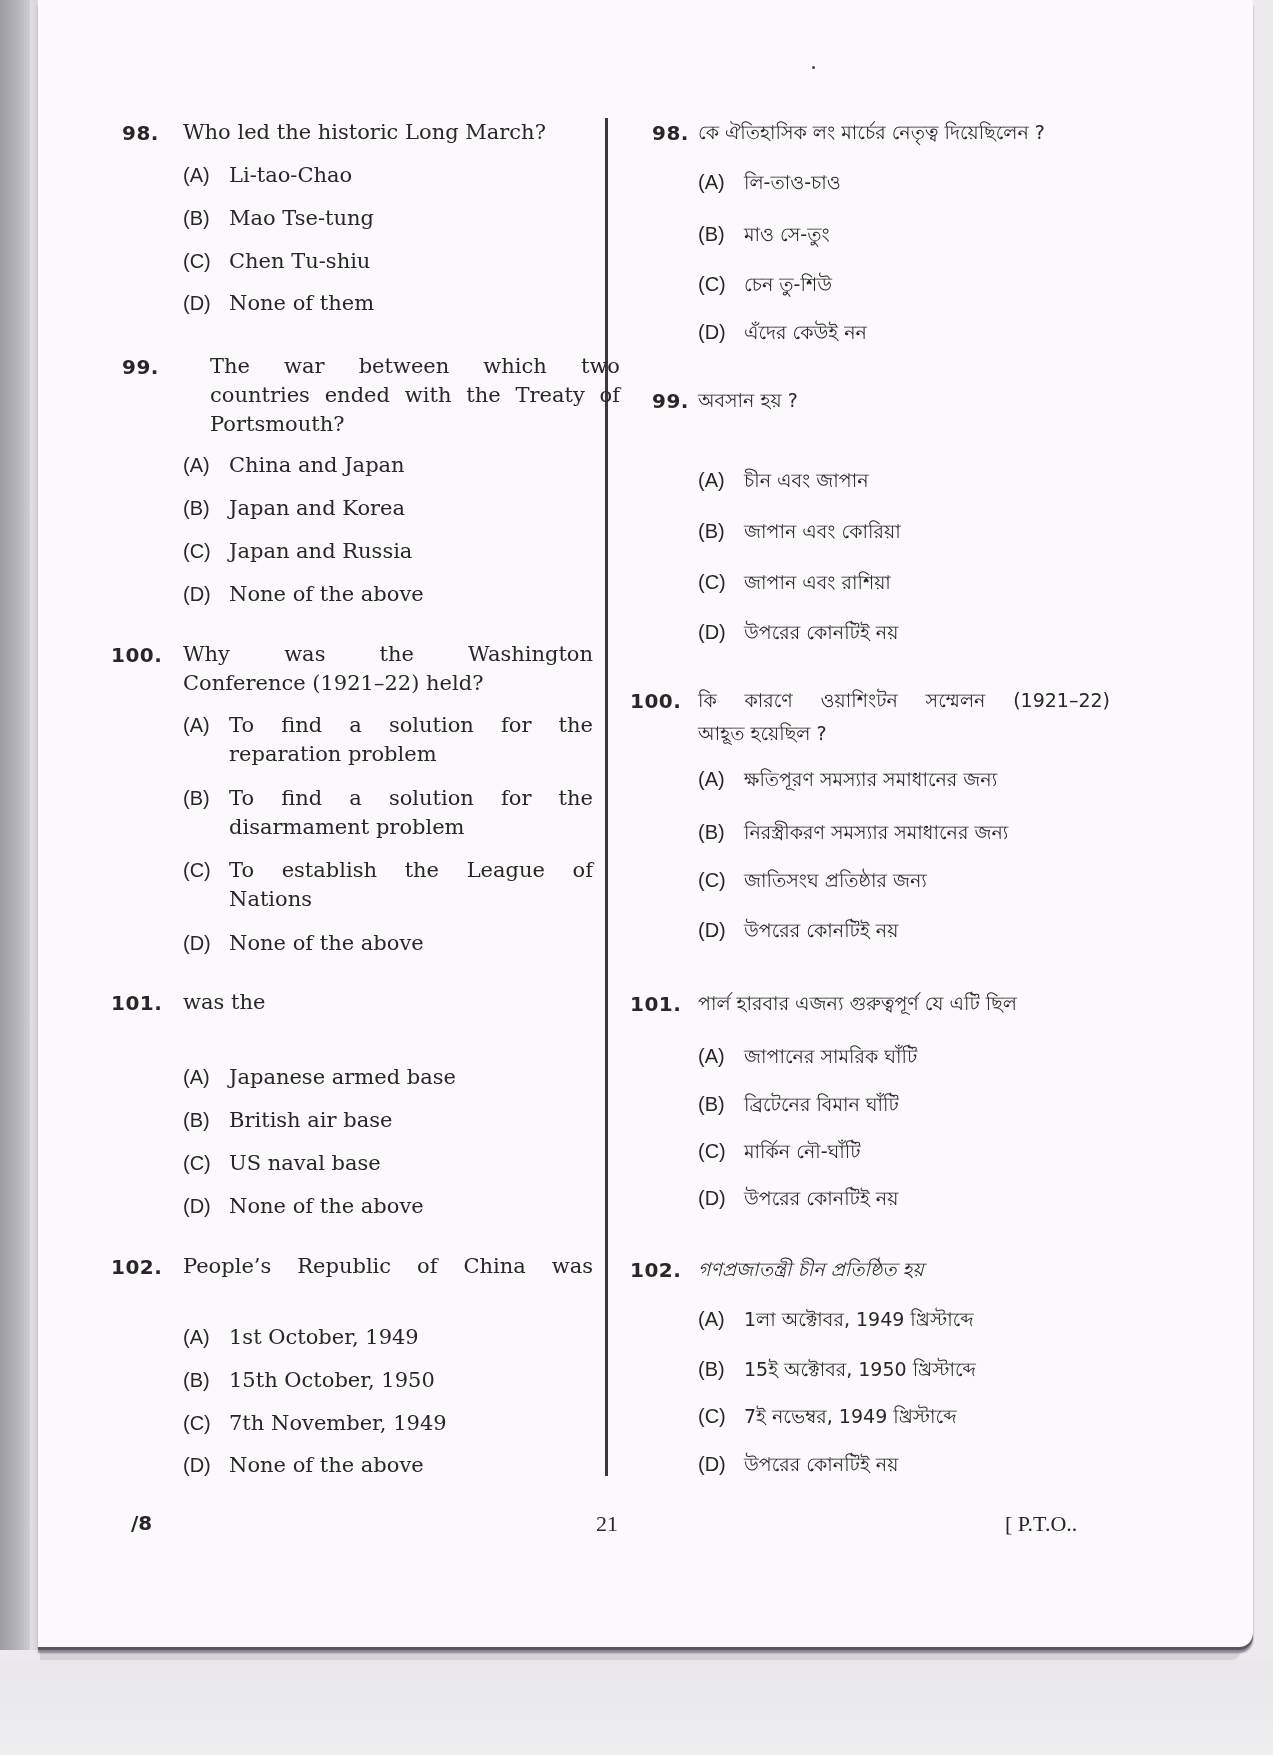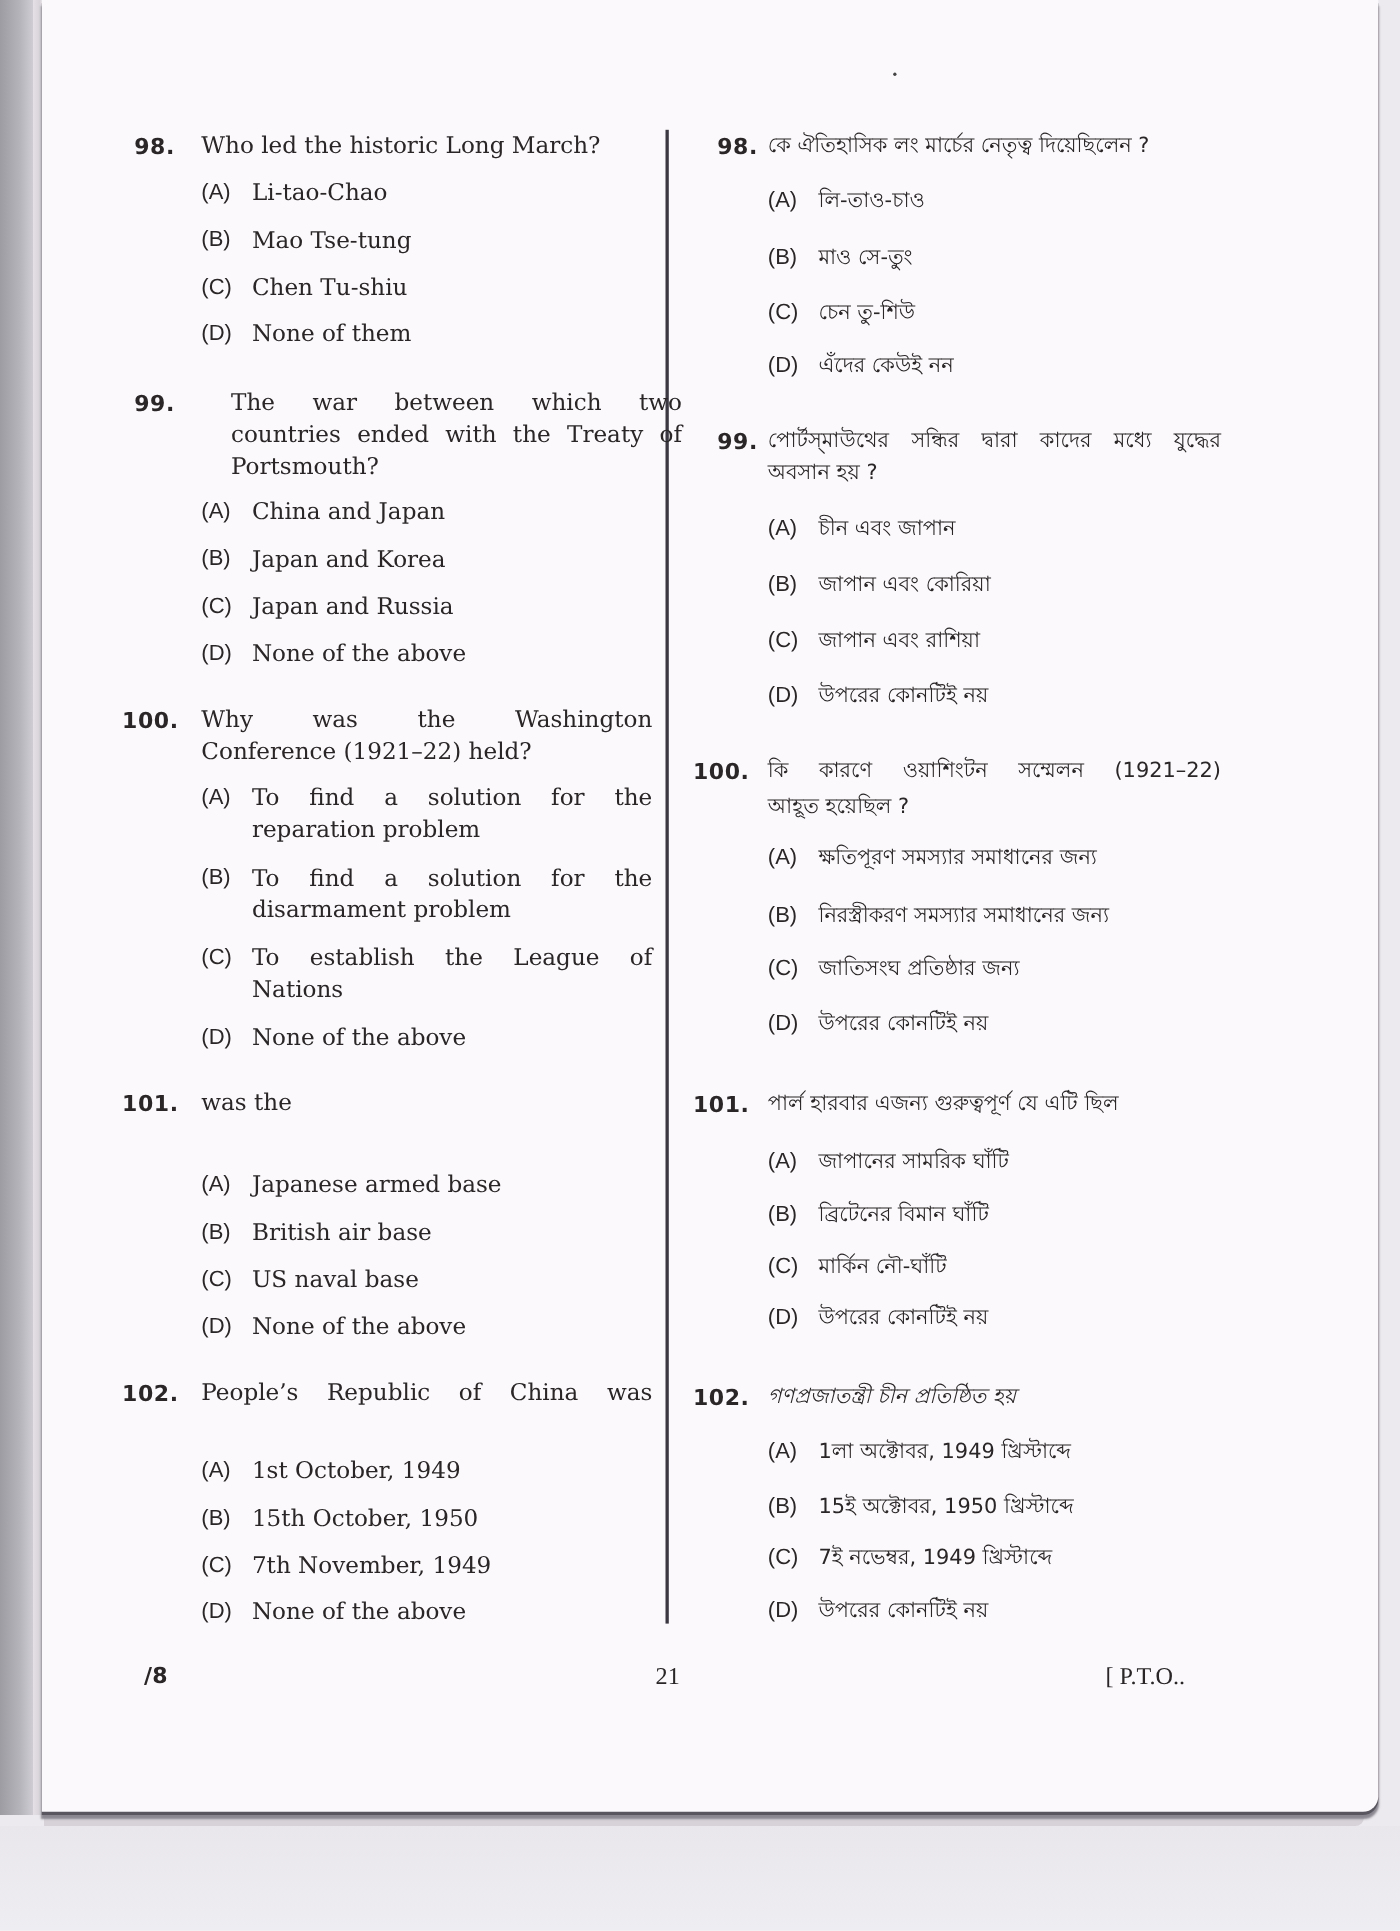--- a/index.html
+++ b/index.html
@@ -213,21 +213,20 @@
       </div>
     <div class="opt" style="left:698px;top:318px;">
         <span class="olabel">(D)</span>
         <span class="otext bn" style="left:46px;white-space:nowrap;">এঁদের কেউই নন</span>
       </div>
   </div>
 
   <div>
     <span class="qnum" style="left:652px;top:389px;">99.</span>
     <div class="q bn" style="left:698px;top:386px;width:412px;">
-      <div class="spread">পোর্টস্‌মাউথের সন্ধির দ্বারা কাদের মধ্যে যুদ্ধের</div>
       <div>অবসান হয় ?</div>
     </div>
     <div class="opt" style="left:698px;top:466px;">
         <span class="olabel">(A)</span>
         <span class="otext bn" style="left:46px;white-space:nowrap;text-align:center;">চীন এবং জাপান</span>
       </div>
     <div class="opt" style="left:698px;top:517px;">
         <span class="olabel">(B)</span>
         <span class="otext bn" style="left:46px;white-space:nowrap;">জাপান এবং কোরিয়া</span>
       </div>

